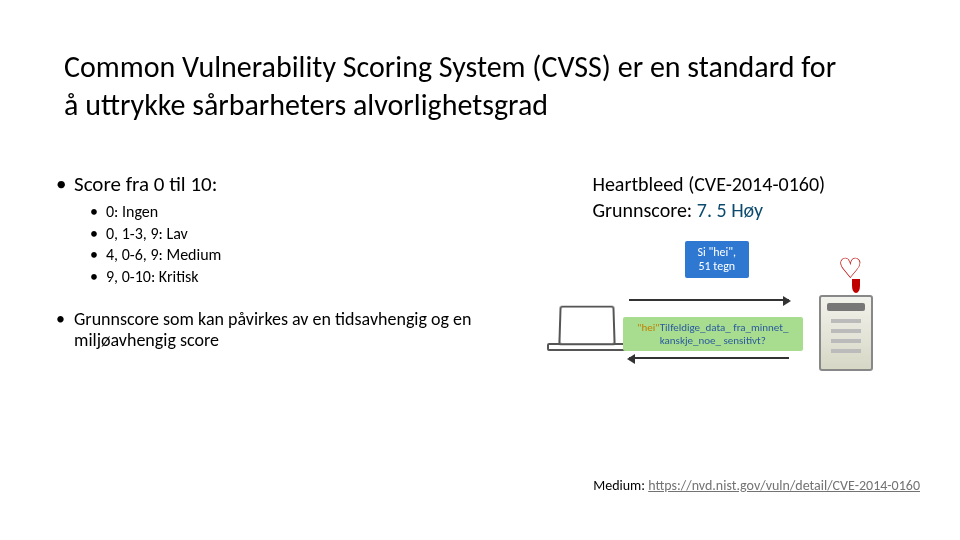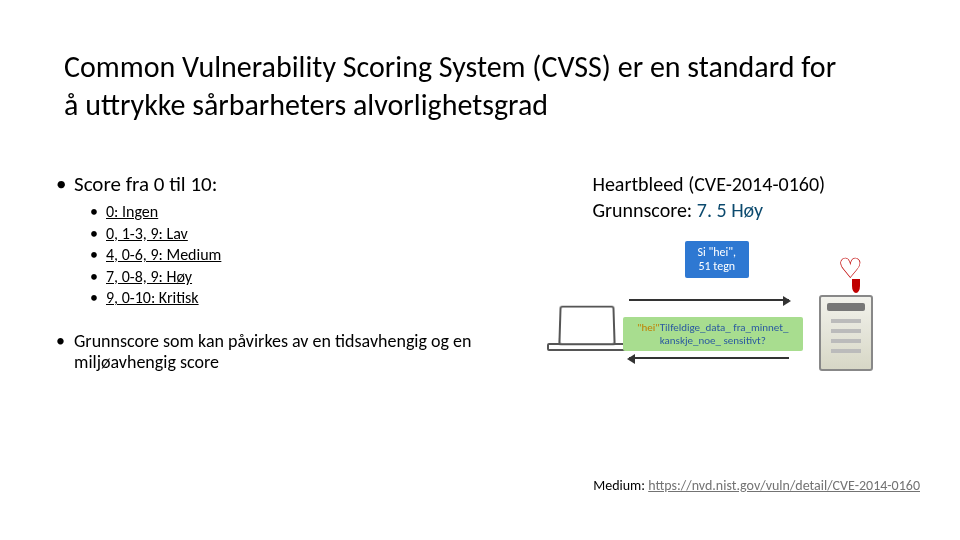--- a/index.html
+++ b/index.html
@@ -44,21 +44,20 @@
   }
   .bullet-top::before {
     content: "•";
     position: absolute;
     left: -8px;
   }
   .sub-list {
     list-style: none;
     padding-left: 42px;
     margin-bottom: 22px;
-    text-decoration: underline;
   }
   .sub-list li {
     font-size: 16px;
     line-height: 1.35;
     position: relative;
   }
   .sub-list li::before {
     content: "•";
     position: absolute;
     left: -16px;
@@ -226,21 +225,20 @@
   <h1 class="title">Common Vulnerability Scoring System (CVSS) er en standard for å uttrykke sårbarheters alvorlighetsgrad</h1>
 
   <div class="content">
 
     <div class="left">
       <div class="bullet-top">Score fra 0 til 10:</div>
       <ul class="sub-list">
         <li>0: Ingen</li>
         <li>0, 1-3, 9: Lav</li>
         <li>4, 0-6, 9: Medium</li>
-        <li>7, 0-8, 9: Høy</li>
         <li>9, 0-10: Kritisk</li>
       </ul>
       <div class="bullet-bottom">Grunnscore som kan påvirkes av en tidsavhengig og en miljøavhengig score</div>
     </div>
 
     <div class="right">
       <div class="hb-title">
         <span>Heartbleed (CVE-2014-0160)</span><br>
         <span>Grunnscore:</span>
         <span class="hb-score">7. 5 Høy</span>

